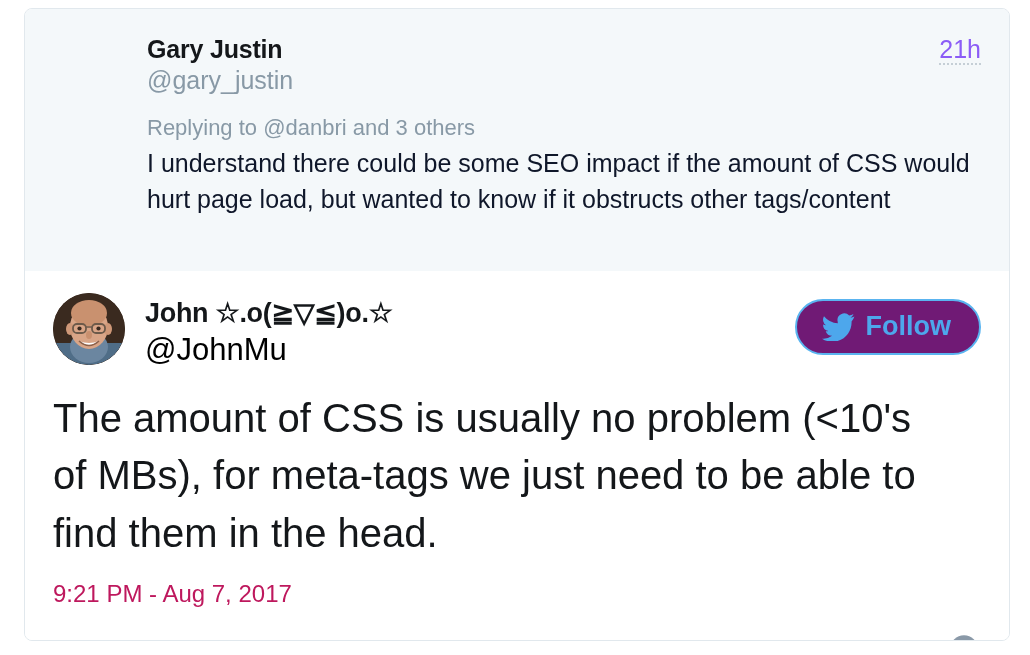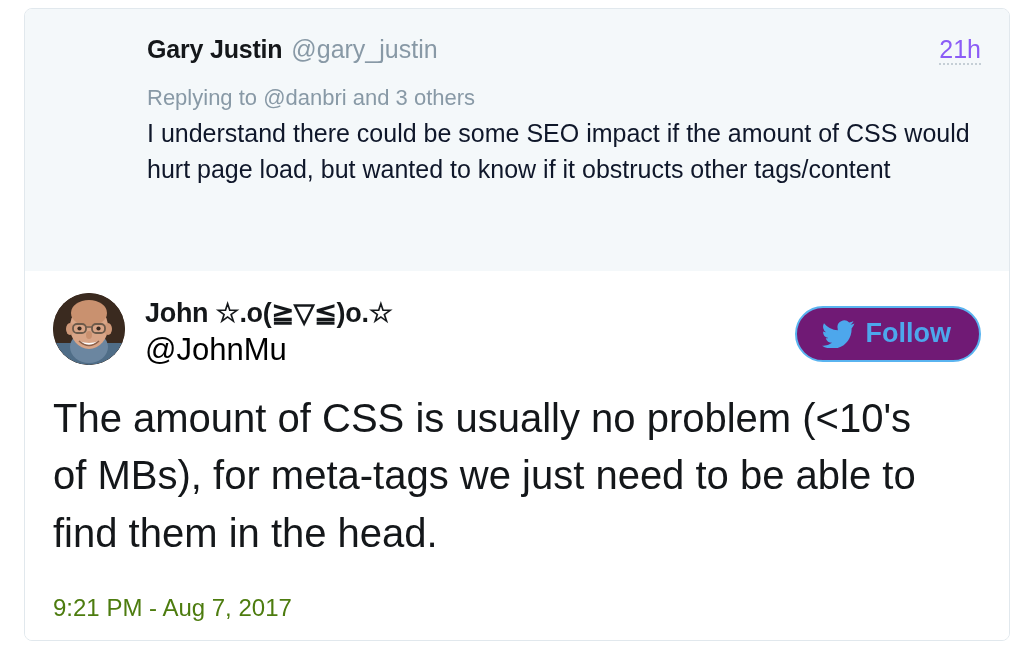--- a/index.html
+++ b/index.html
@@ -37,22 +37,23 @@
   .parent-header {
     display: flex;
     align-items: baseline;
     justify-content: space-between;
     margin-bottom: 2px;
   }
 
   .parent-names {
     display: flex;
     align-items: flex-start;
-    gap: 9px;
+    gap: 2px;
     white-space: nowrap;
+    flex-direction: column;
   }
 
   .parent-fullname {
     font-size: 25px;
     font-weight: bold;
     color: #14171a;
     letter-spacing: -0.2px;
   }
 
   .parent-handle {
@@ -86,21 +87,21 @@
   
   .main-tweet {
     background: #ffffff;
     padding: 22px 28px 20px 28px;
     box-sizing: border-box;
     position: relative;
   }
 
   .main-header {
     display: flex;
-    align-items: center;
+    align-items: flex-start;
     justify-content: space-between;
   }
 
   .author-block {
     display: flex;
     align-items: flex-start;
     gap: 20px;
   }
 
   .avatar {
@@ -152,22 +153,22 @@
   .main-body {
     font-size: 40px;
     line-height: 1.44;
     color: #14171a;
     margin-top: 20px;
     max-width: 900px;
   }
 
   .timestamp {
     font-size: 24px;
-    color: #4d7c0f;
-    margin-top: 32px;
+    color: #be185d;
+    margin-top: 18px;
   }
 
   .actions {
     display: flex;
     align-items: center;
     margin-top: 24px;
     position: relative;
     height: 42px;
   }
 

